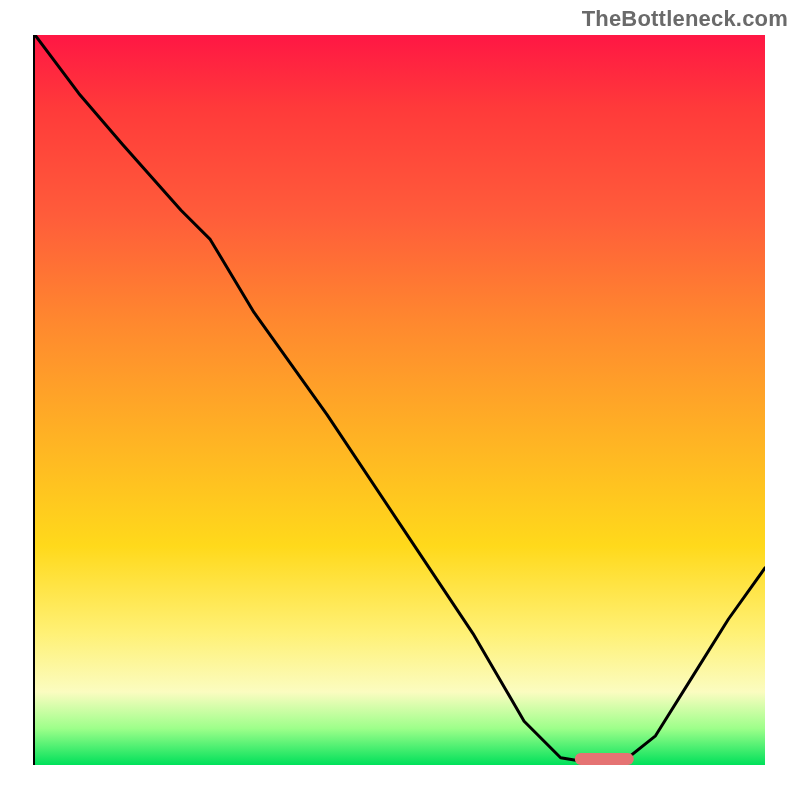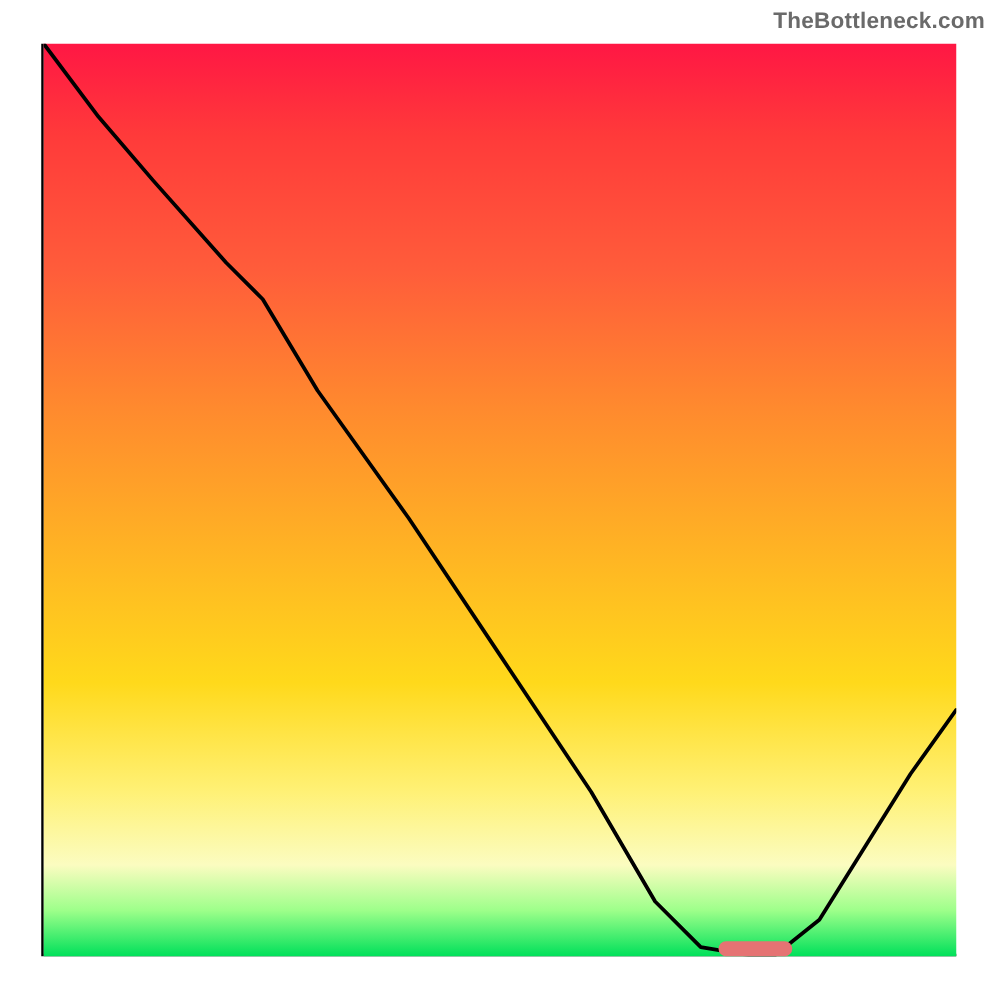--- a/index.html
+++ b/index.html
@@ -65,21 +65,21 @@
     left: 35px;
     top: 763px;
     width: 730px;
     height: 2px;
     background: #000;
   }
   .watermark {
     position: absolute;
     top: 6px;
     right: 12px;
-    font-size: 18px;
+    font-size: 22px;
     font-weight: 600;
     color: #6a6a6a;
     letter-spacing: 0.2px;
   }
 </style>
 </head>
 <body>
 
 <div class="frame">
 

